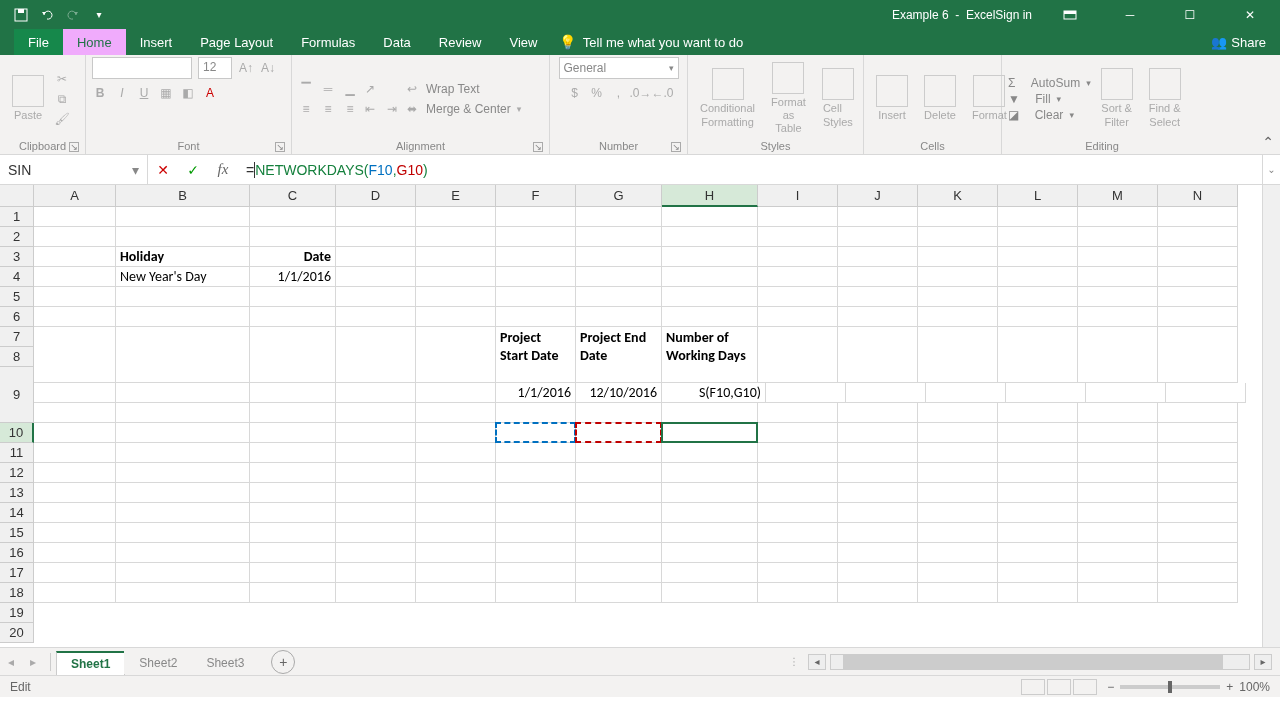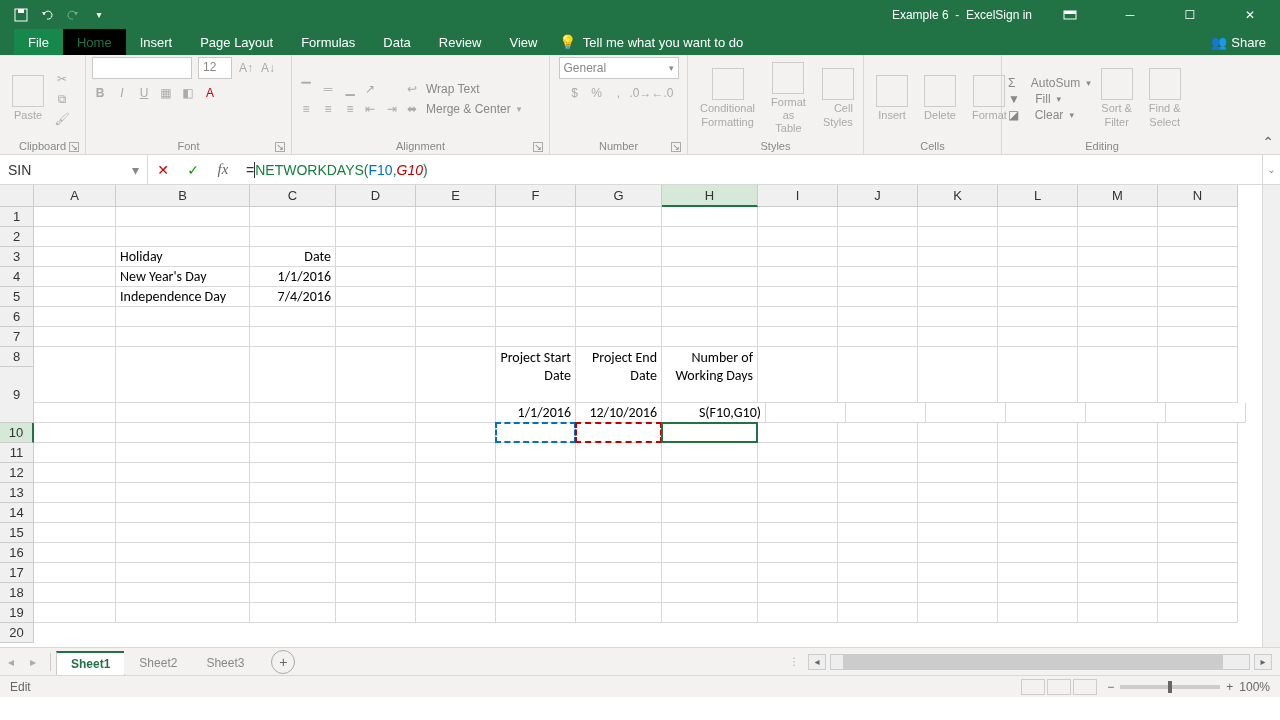--- a/index.html
+++ b/index.html
@@ -12,21 +12,21 @@
 .titlebar .title { flex: 1; text-align: right; }
 .titlebar .title .name { font-weight: 400; }
 .titlebar .right { display: flex; align-items: center; gap: 16px; padding-right: 8px; }
 .titlebar .winbtn { width: 44px; height: 29px; display: flex; align-items: center; justify-content: center; }
 
 
 .tabstrip { height: 26px; background: #217346; display: flex; align-items: stretch; }
 .tabs { display: flex; padding-left: 14px; }
 .tab { padding: 0 14px; display: flex; align-items: center; color: #fff; font-size: 13px; cursor: pointer; }
 .tab.file { background: #16884b; }
-.tab.active { background: #000000; color: #217346; }
+.tab.active { background: #f0abfc; color: #217346; }
 .tellme { display: flex; align-items: center; color: #fff; font-size: 13px; margin-left: 8px; gap: 6px; }
 .tellme .bulb { font-size: 14px; }
 .tabstrip .spacer { flex: 1; }
 .share { display: flex; align-items: center; gap: 4px; color: #fff; font-size: 13px; padding-right: 14px; }
 
 
 .ribbon { height: 100px; background: #f3f2f1; border-bottom: 1px solid #d8d8d8; display: flex; position: relative; }
 .group { border-right: 1px solid #d8d8d8; display: flex; flex-direction: column; padding: 2px 6px 0 6px; color: #aaa; }
 .group-body { flex: 1; display: flex; align-items: center; gap: 4px; }
 .group-label { text-align: center; font-size: 11px; color: #888; padding-bottom: 2px; position: relative; }
@@ -51,37 +51,37 @@
 .fb-btns { display: flex; align-items: center; }
 .fb-btn { width: 30px; display: flex; align-items: center; justify-content: center; color: #666; font-size: 14px; }
 .fb-btn.cancel { color: #c00; }
 .fb-btn.enter { color: #090; }
 .fb-btn.fx { font-style: italic; font-family: Georgia, serif; font-size: 15px; }
 .formula-input { flex: 1; display: flex; align-items: center; padding: 0 8px; font-size: 14px; font-family: Calibri, sans-serif; }
 .formula-input .eq { color: #333; }
 .formula-input .caret-pos { display:inline-block; width:1px; height:16px; background:#333; margin: 0 0px; }
 .formula-input .fn { color: #15803d; }
 .formula-input .ref1 { color: #0070c0; }
-.formula-input .ref2 { color: #c00000; font-style: italic; }
+.formula-input .ref2 { color: #c00000; }
 .fbar-expand { width: 18px; display: flex; align-items: center; justify-content: center; color: #888; font-size: 10px; border-left: 1px solid #d8d8d8; }
 
 
 .grid-wrap { position: relative; height: 462px; display: flex; }
 .corner { width: 34px; height: 22px; background: #f0f0f0; border-right: 1px solid #ccc; border-bottom: 1px solid #ccc; position: absolute; left:0; top:0; z-index:2;}
 .colheads { position: absolute; left: 34px; top: 0; height: 22px; display: flex; z-index:1; }
 .colhead { border-right: 1px solid #ccc; border-bottom: 1px solid #ccc; background: #f0f0f0; font-size: 13px; color: #333; display: flex; align-items: center; justify-content: center; }
 .colhead.active { background: #d6e9d8; border-bottom: 2px solid #217346; }
 .rowheads { position: absolute; left: 0; top: 22px; width: 34px; z-index:1; }
 .rowhead { height: 20px; border-right: 1px solid #ccc; border-bottom: 1px solid #ccc; background: #f0f0f0; font-size: 13px; color: #333; display: flex; align-items: center; justify-content: center; }
 .rowhead.active { background: #d6e9d8; border-right: 2px solid #217346; }
 .rowhead.tall { height: 56px; }
 .cells { position: absolute; left: 34px; top: 22px; }
 .cellrow { display: flex; }
 .cell { height: 20px; border-right: 1px solid #d8d8d8; border-bottom: 1px solid #d8d8d8; font-size: 14px; font-family: Calibri, sans-serif; padding: 0 4px; display: flex; align-items: center; overflow: visible; white-space: nowrap; }
-.cell.b { font-weight: normal; text-align: right; }
+.cell.b { font-weight: bold; }
 .cell.r { justify-content: flex-end; }
 .cellrow.tall .cell { height: 56px; align-items: flex-start; white-space: normal; line-height: 1.25; padding-top: 2px; }
 .vscroll { width: 18px; background: #f0f0f0; border-left: 1px solid #d8d8d8; position: absolute; right:0; top:0; bottom:0;}
 
 
 .marching { position: absolute; pointer-events: none; border: 2px dashed #0070c0; }
 .marching.red { border-color: #c00000; }
 .active-cell { position: absolute; pointer-events: none; border: 2px solid #217346; }
 
 
@@ -264,21 +264,21 @@
           <span style="white-space:pre-line;text-align:center">Conditional
 Formatting</span>
         </div>
       <div class="rbtn big">
           <div class="ico"></div>
           <span style="white-space:pre-line;text-align:center">Format as
 Table</span>
         </div>
       <div class="rbtn big">
           <div class="ico"></div>
-          <span style="white-space:pre-line;text-align:right">Cell
+          <span style="white-space:pre-line;text-align:left">Cell
 Styles</span>
         </div>
     </div>
     <div class="group-label">Styles</div>
   </div>
   <div class="group" style="width:138px">
     <div class="group-body">
       <div class="rbtn big">
           <div class="ico"></div>
           <span>Insert</span>
@@ -439,36 +439,20 @@
         <div class="cell" style="width: 96px;"></div>
         <div class="cell" style="width: 80px;"></div>
         <div class="cell" style="width: 80px;"></div>
         <div class="cell" style="width: 80px;"></div>
         <div class="cell" style="width: 80px;"></div>
         <div class="cell" style="width: 80px;"></div>
         <div class="cell" style="width: 80px;"></div>
       </div>
       <div class="cellrow">
         <div class="cell" style="width: 82px;"></div>
-        <div class="cell" style="width: 134px;">Independence Day</div>
-        <div class="cell r" style="width: 86px;">7/4/2016</div>
-        <div class="cell" style="width: 80px;"></div>
-        <div class="cell" style="width: 80px;"></div>
-        <div class="cell" style="width: 80px;"></div>
-        <div class="cell" style="width: 86px;"></div>
-        <div class="cell" style="width: 96px;"></div>
-        <div class="cell" style="width: 80px;"></div>
-        <div class="cell" style="width: 80px;"></div>
-        <div class="cell" style="width: 80px;"></div>
-        <div class="cell" style="width: 80px;"></div>
-        <div class="cell" style="width: 80px;"></div>
-        <div class="cell" style="width: 80px;"></div>
-      </div>
-      <div class="cellrow">
-        <div class="cell" style="width: 82px;"></div>
         <div class="cell" style="width: 134px;"></div>
         <div class="cell" style="width: 86px;"></div>
         <div class="cell" style="width: 80px;"></div>
         <div class="cell" style="width: 80px;"></div>
         <div class="cell" style="width: 80px;"></div>
         <div class="cell" style="width: 86px;"></div>
         <div class="cell" style="width: 96px;"></div>
         <div class="cell" style="width: 80px;"></div>
         <div class="cell" style="width: 80px;"></div>
         <div class="cell" style="width: 80px;"></div>

